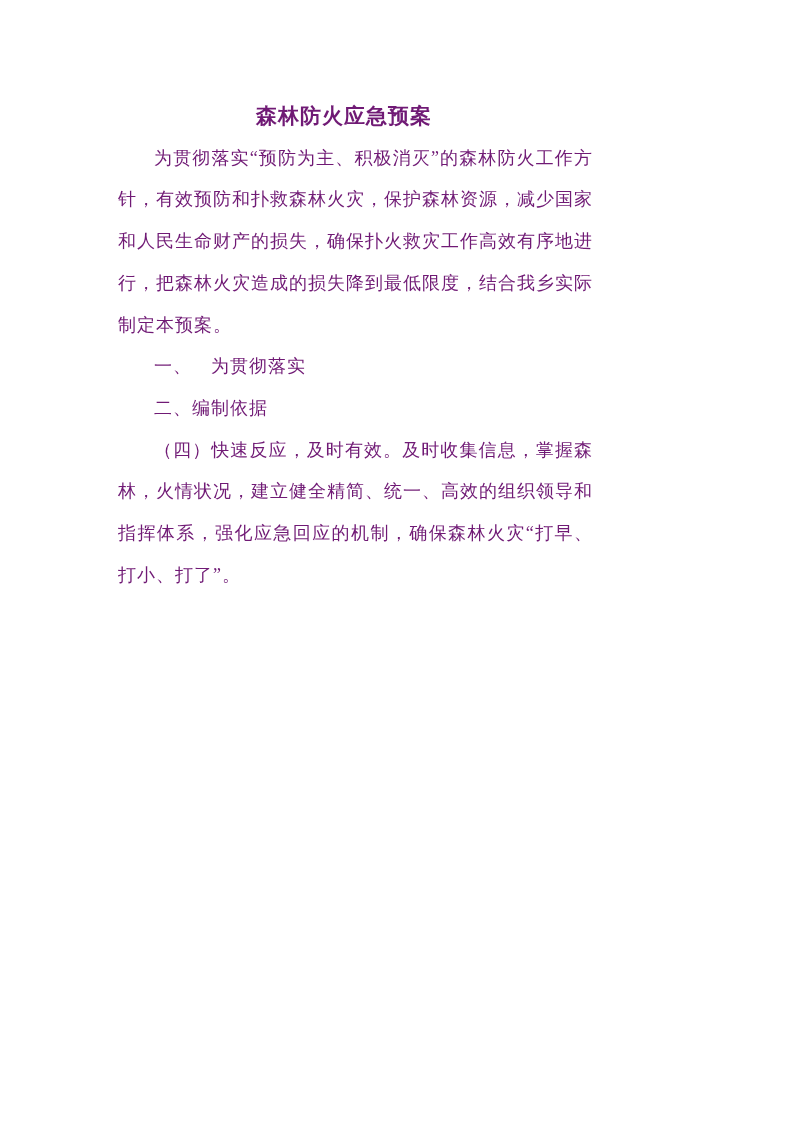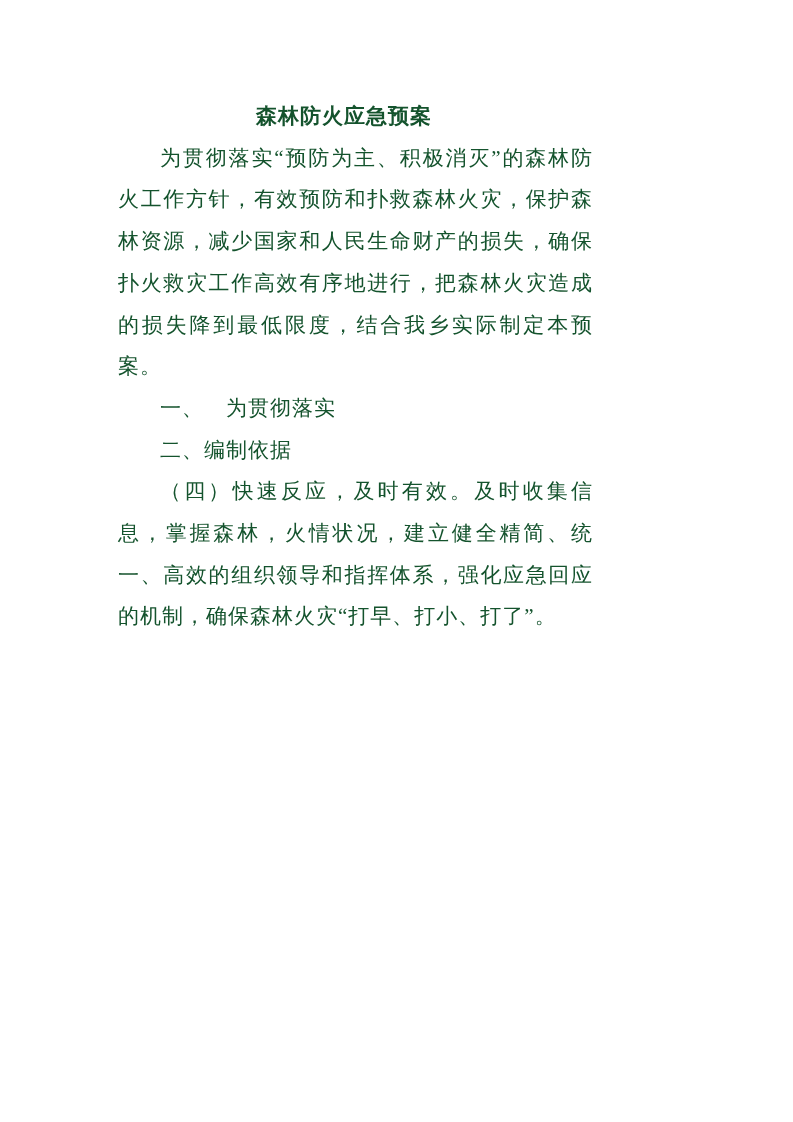--- a/index.html
+++ b/index.html
@@ -9,37 +9,37 @@
   }
   .page {
     position: relative;
     width: 688px;
     height: 1122px;
     background: #ffffff;
     box-sizing: border-box;
     padding-top: 96px;
     overflow: hidden;
     font-family: "Liberation Serif", serif;
-    color: #14532d;
+    color: #701a75;
   }
   .doc-title {
     margin: 0;
     font-size: 21px;
     line-height: 41.7px;
     font-weight: bold;
     text-align: center;
     letter-spacing: 1px;
     white-space: nowrap;
   }
   .doc-body {
     padding: 0 95px 0 118px;
   }
   .para {
     margin: 0;
-    font-size: 21px;
+    font-size: 18px;
     line-height: 41.7px;
     letter-spacing: 1px;
     text-align: justify;
     text-justify: inter-ideograph;
     text-indent: 2em;
     word-break: break-all;
   }
 </style>
 </head>
 <body>

